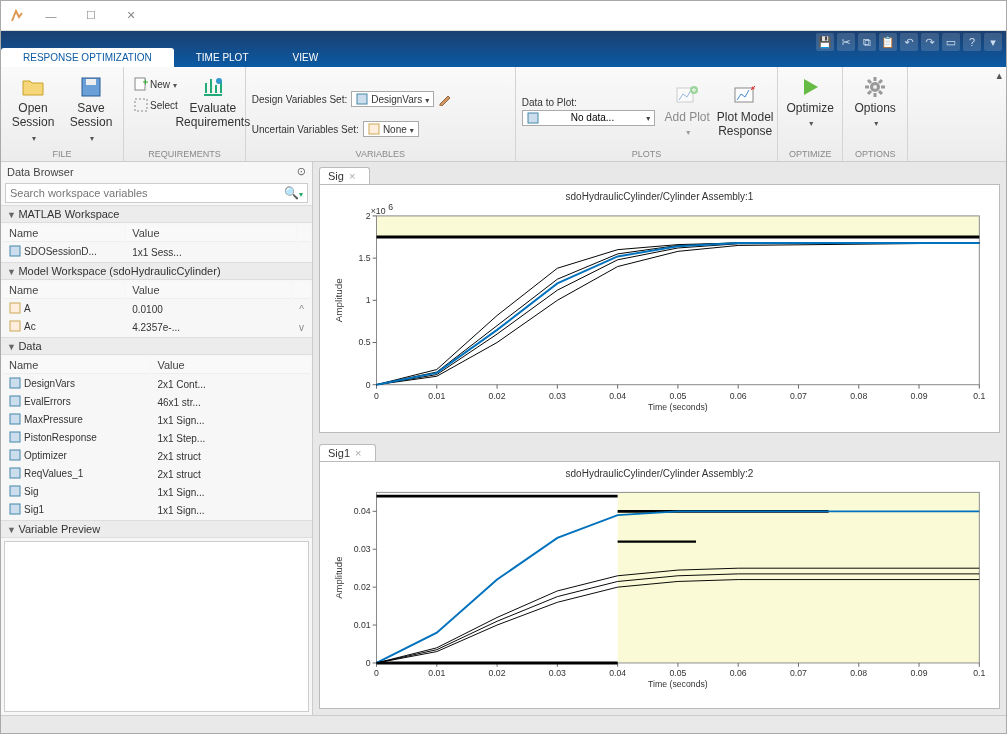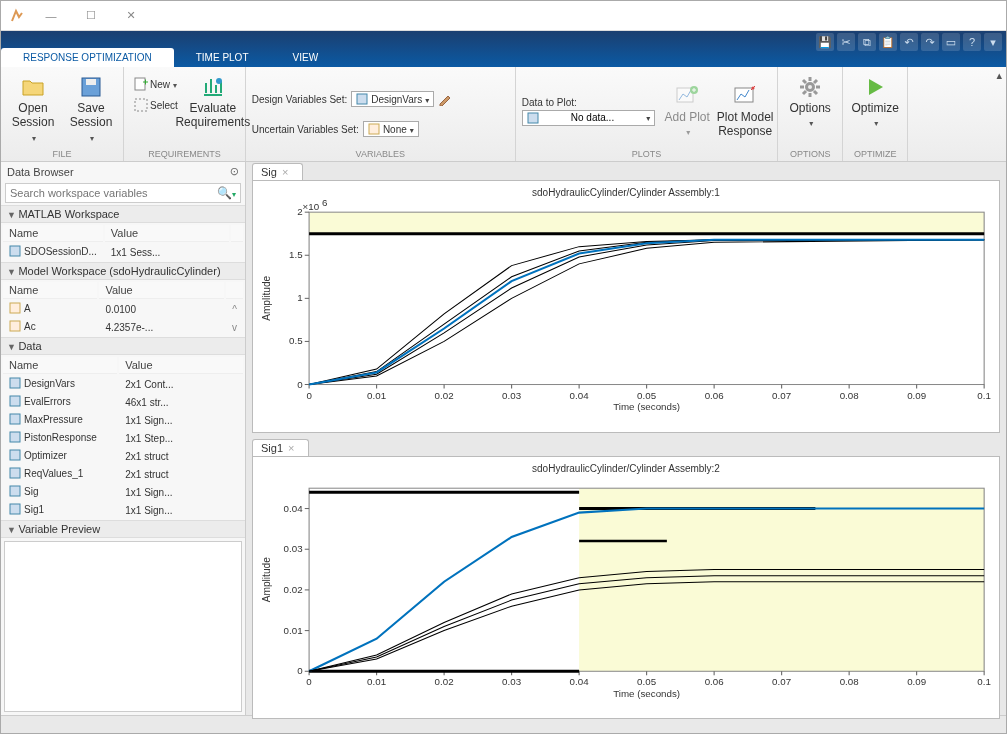--- a/index.html
+++ b/index.html
@@ -20,42 +20,42 @@
 .groupbody { display: flex; align-items: flex-start; gap: 6px; flex: 1; }
 .bigbtn { display: flex; flex-direction: column; align-items: center; justify-content: center; width: 52px; cursor: pointer; font-size: 12px; color: #333; text-align: center; line-height: 1.2; padding-top: 4px; }
 .bigbtn svg, .bigbtn .ico { width: 24px; height: 24px; margin-bottom: 2px; }
 .smallcol { display: flex; flex-direction: column; gap: 3px; margin-top: 4px; }
 .smallbtn { display: flex; align-items: center; gap: 1px; cursor: pointer; color: #333; font-size: 10px; padding: 1px 3px; }
 .smallbtn .ico { width:16px; height:16px; }
 .vlabel { color: #333; font-size: 10px; display: flex; align-items: center; gap: 4px; margin: 3px 0;}
 .drop { background: #fff; border: 1px solid #aaa; padding: 1px 4px; font-size: 10px; display: inline-flex; align-items: center; gap: 3px; cursor: pointer;}
 .drop .arr::after { content: "▾"; font-size: 8px; color: #444; }
 .content { flex: 1; display: flex; min-height: 0; }
-.sidebar { width: 245px; background: #f7f7f7; border-right: 1px solid #ccc; display: flex; flex-direction: column; }
+.sidebar { width: 312px; background: #f7f7f7; border-right: 1px solid #ccc; display: flex; flex-direction: column; }
 .panelhdr { padding: 3px 6px; font-size: 11px; color: #444; display: flex; align-items: center; justify-content: space-between; border-top: 1px solid #ddd; }
 .panelhdr:first-child { border-top: none; }
 .panelhdr .toggle { color: #666; cursor: pointer; }
 .searchbox { display: flex; align-items: center; padding: 2px 4px; border: 1px solid #ccc; margin: 2px 4px; background: #fff;}
 .searchbox input { flex: 1; border: none; outline: none; font-size: 11px; color: #888; }
 .searchbox .mag { color: #2a6; font-size: 12px; cursor:pointer;}
 .section { padding: 2px 6px; font-size: 11px; color: #333; background: #ececec; border-top: 1px solid #ddd; border-bottom: 1px solid #ddd; cursor:pointer; }
 .section::before { content: "▼ "; font-size: 9px; color: #666; }
 .table { width: 100%; }
 .table th { text-align: left; font-weight: normal; color: #444; font-size: 11px; padding: 2px 6px; background: #f9f9f9; border-bottom: 1px solid #eee;}
 .table td { font-size: 10px; padding: 1px 6px; color: #333; }
 .table tr { height: 16px; }
 .table td:first-child { display: flex; align-items: center; gap: 3px;}
 .rowicon { width: 12px; height: 12px; display: inline-block; }
 .previewbox { flex: 1; margin: 3px; border: 1px solid #ccc; background: #fff; min-height: 100px;}
 .plots { flex: 1; display: flex; flex-direction: column; background: #e8e8e8; }
 .plotpane { flex: 1; display: flex; flex-direction: column; background: #e8e8e8; min-height: 0;}
 .plottabrow { height: 22px; display: flex; align-items: flex-end; padding-left: 6px; gap: 2px; }
 .plottab { background: #fff; border: 1px solid #bbb; border-bottom: none; padding: 2px 14px 2px 8px; font-size: 11px; color: #333; border-radius: 3px 3px 0 0; cursor:pointer; display: flex; align-items: center; gap: 5px; }
 .plottab .x { color: #aaa; font-size: 11px; cursor: pointer; }
-.plotbox { flex: 1; background: #fff; margin: 0 6px 6px; border: 1px solid #bbb; padding: 6px 4px 2px; position: relative; }
+.plotbox { flex: 1; background: #fff; margin: 0 6px 6px; border: 1px solid #bbb; padding: 6px 10px 2px; position: relative; }
 .charttitle { text-align: center; font-size: 10px; color: #333; margin-bottom: 2px;}
 .chartsvg { width: 100%; height: calc(100% - 30px); }
 .axislabel { font-size: 9px; fill: #333; }
 .ylabel { font-size: 10px; fill:#333; }
 .statusbar { height: 18px; background: #e9e9e9; border-top: 1px solid #ccc; }
 .arr-sm::after{ content:"▾"; font-size:8px; color:#555; margin-left:2px;}
 .dropmini{color:#555; cursor:pointer;}
 </style>
 </head>
 <body>
@@ -206,44 +206,44 @@
 Response</span>
         </div>
       </div>
       <div class="grouplabel">PLOTS</div>
     </div>
 
     <div class="group">
       <div class="groupbody">
         <div class="bigbtn">
           <svg class="ico" viewBox="0 0 24 24">
+              <path d="M6 4l14 8-14 8z" fill="#6b4"></path>
+            </svg>
+          <span>Optimize</span>
+            <span class="arr-sm"></span>
+        </div>
+      </div>
+      <div class="grouplabel">OPTIMIZE</div>
+    </div>
+
+    <div class="group">
+      <div class="groupbody">
+        <div class="bigbtn">
+          <svg class="ico" viewBox="0 0 24 24">
               <circle cx="12" cy="12" r="5" fill="#999"></circle>
               <g stroke="#999" stroke-width="3">
                 <path d="M12 2v4M12 18v4M2 12h4M18 12h4M5 5l3 3M16 16l3 3M19 5l-3 3M8 16l-3 3"></path>
               </g>
               <circle cx="12" cy="12" r="2" fill="#eee"></circle>
             </svg>
           <span>Options</span>
             <span class="arr-sm"></span>
         </div>
       </div>
       <div class="grouplabel">OPTIONS</div>
-    </div>
-
-    <div class="group">
-      <div class="groupbody">
-        <div class="bigbtn">
-          <svg class="ico" viewBox="0 0 24 24">
-              <path d="M6 4l14 8-14 8z" fill="#6b4"></path>
-            </svg>
-          <span>Optimize</span>
-            <span class="arr-sm"></span>
-        </div>
-      </div>
-      <div class="grouplabel">OPTIMIZE</div>
     </div>
     <div style="flex:1;border-right:none;display:flex;align-items:flex-start;justify-content:flex-end;padding:2px 4px;">
       <span class="dropmini">▴</span>
     </div>
   </div>
 
   <div class="content">
     <div class="sidebar">
       <div class="panelhdr">
         <span>Data Browser</span>

